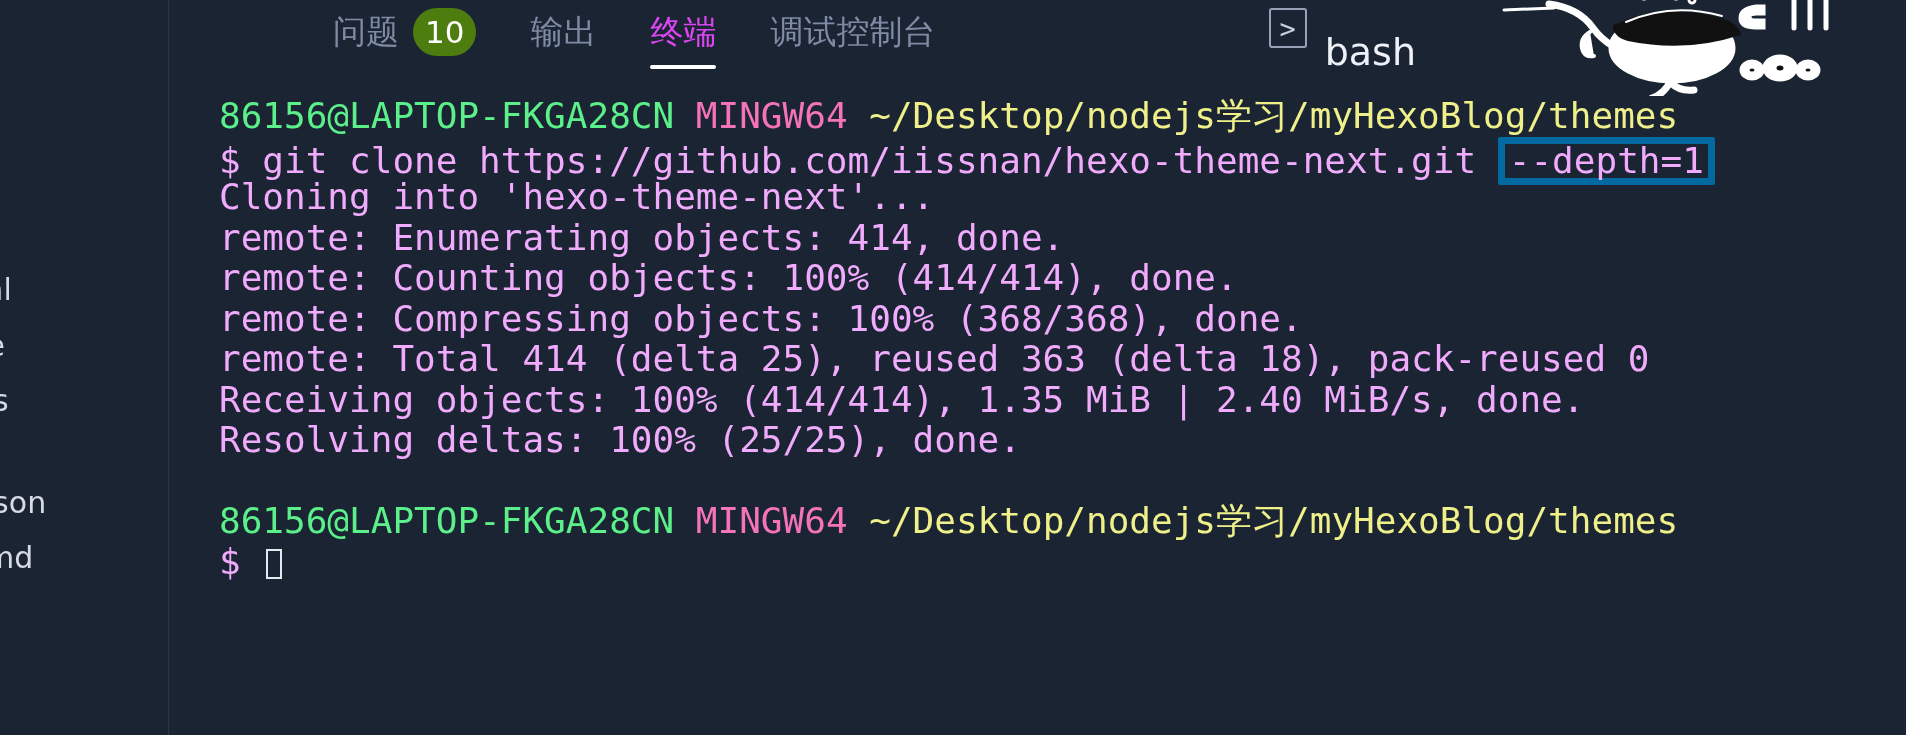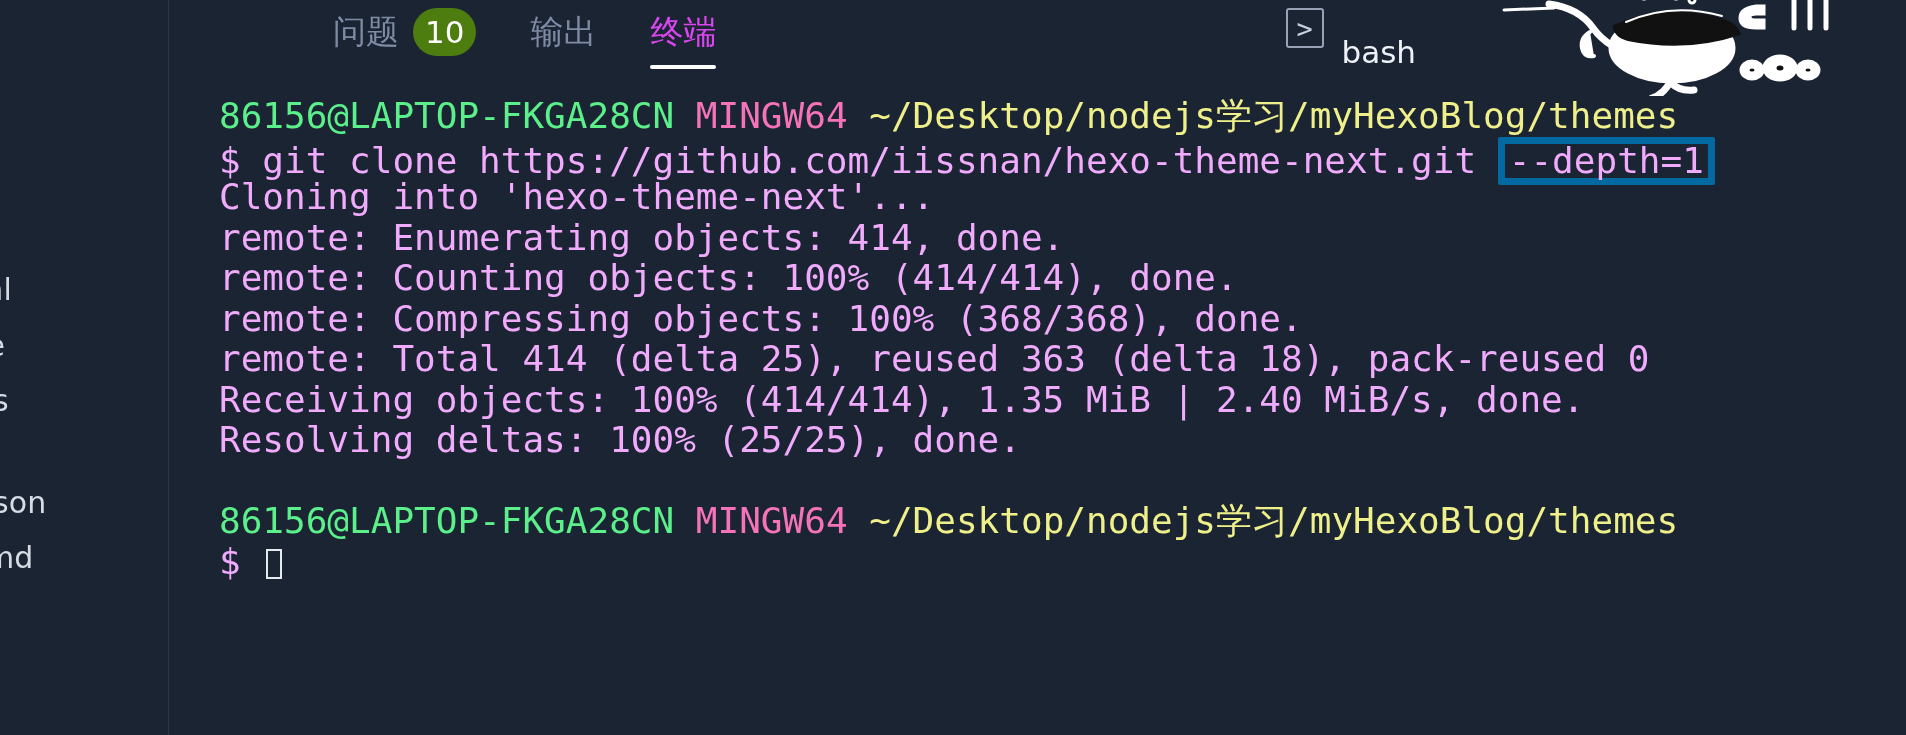--- a/index.html
+++ b/index.html
@@ -118,21 +118,21 @@
     align-items: center;
     justify-content: center;
     color: #c7cfdd;
     font-family: "DejaVu Sans Mono", monospace;
     font-size: 27px;
     line-height: 1;
     box-sizing: border-box;
   }
   .term-name {
     font-family: "DejaVu Sans", "Liberation Sans", sans-serif;
-    font-size: 31px;
+    font-size: 38px;
     color: #eef2f8;
     margin-top: 48px;
   }
 
   
   .mascot {
     position: absolute;
     top: -14px;
     right: 12px;
     width: 400px;
@@ -196,20 +196,23 @@
         <div class="tab" style="margin-left: 150px;">
           <span>问题</span>
           <span class="badge">10</span>
         </div>
         <div class="tab" style="margin-left: 26px;">
           <span>输出</span>
         </div>
         <div class="tab active" style="margin-left: 26px;">
           <span>终端</span>
           <span class="underline"></span>
+        </div>
+        <div class="tab" style="margin-left: 26px;">
+          <span>调试控制台</span>
         </div>
       </div>
 
     <div class="term-select">
       <span class="chev-box">&gt;</span>
       <span class="term-name">bash</span>
     </div>
 
     <div class="mascot">
       <svg width="400" height="110" viewBox="0 0 400 110" xmlns="http://www.w3.org/2000/svg">

